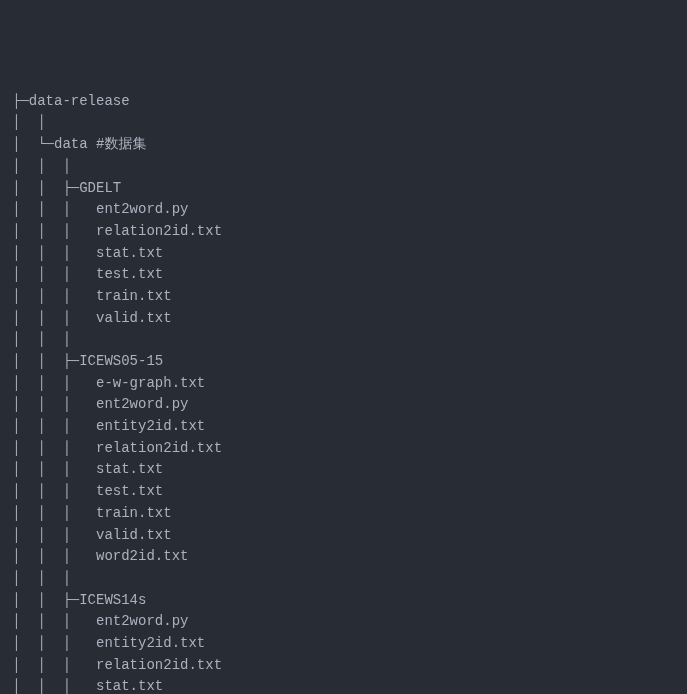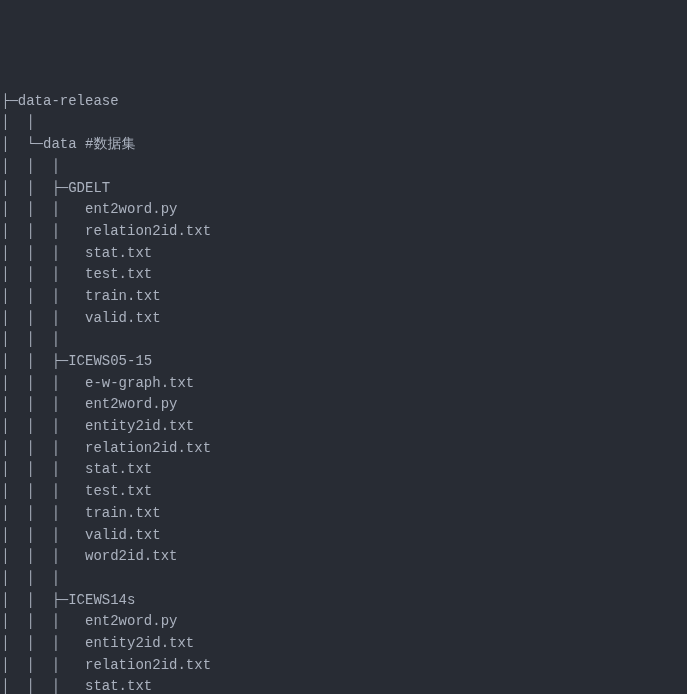--- a/index.html
+++ b/index.html
@@ -13,21 +13,21 @@
       font-family: "Consolas", "Monaco", "Courier New", monospace;
       font-size: 14px;
       line-height: 1.55;
       padding: 4px 0;
       width: 687px;
       height: 694px;
       overflow: hidden;
       white-space: pre;
     }
     .tree-line {
-      padding-left: 1px;
+      padding-left: 12px;
     }
   </style>
 </head>
 <body>
 
 
 
 <div id="tree-container"><div class="tree-line">├─data-release</div><div class="tree-line">│  │</div><div class="tree-line">│  └─data #数据集</div><div class="tree-line">│  │  │</div><div class="tree-line">│  │  ├─GDELT</div><div class="tree-line">│  │  │   ent2word.py</div><div class="tree-line">│  │  │   relation2id.txt</div><div class="tree-line">│  │  │   stat.txt</div><div class="tree-line">│  │  │   test.txt</div><div class="tree-line">│  │  │   train.txt</div><div class="tree-line">│  │  │   valid.txt</div><div class="tree-line">│  │  │</div><div class="tree-line">│  │  ├─ICEWS05-15</div><div class="tree-line">│  │  │   e-w-graph.txt</div><div class="tree-line">│  │  │   ent2word.py</div><div class="tree-line">│  │  │   entity2id.txt</div><div class="tree-line">│  │  │   relation2id.txt</div><div class="tree-line">│  │  │   stat.txt</div><div class="tree-line">│  │  │   test.txt</div><div class="tree-line">│  │  │   train.txt</div><div class="tree-line">│  │  │   valid.txt</div><div class="tree-line">│  │  │   word2id.txt</div><div class="tree-line">│  │  │</div><div class="tree-line">│  │  ├─ICEWS14s</div><div class="tree-line">│  │  │   ent2word.py</div><div class="tree-line">│  │  │   entity2id.txt</div><div class="tree-line">│  │  │   relation2id.txt</div><div class="tree-line">│  │  │   stat.txt</div></div>
 
 

